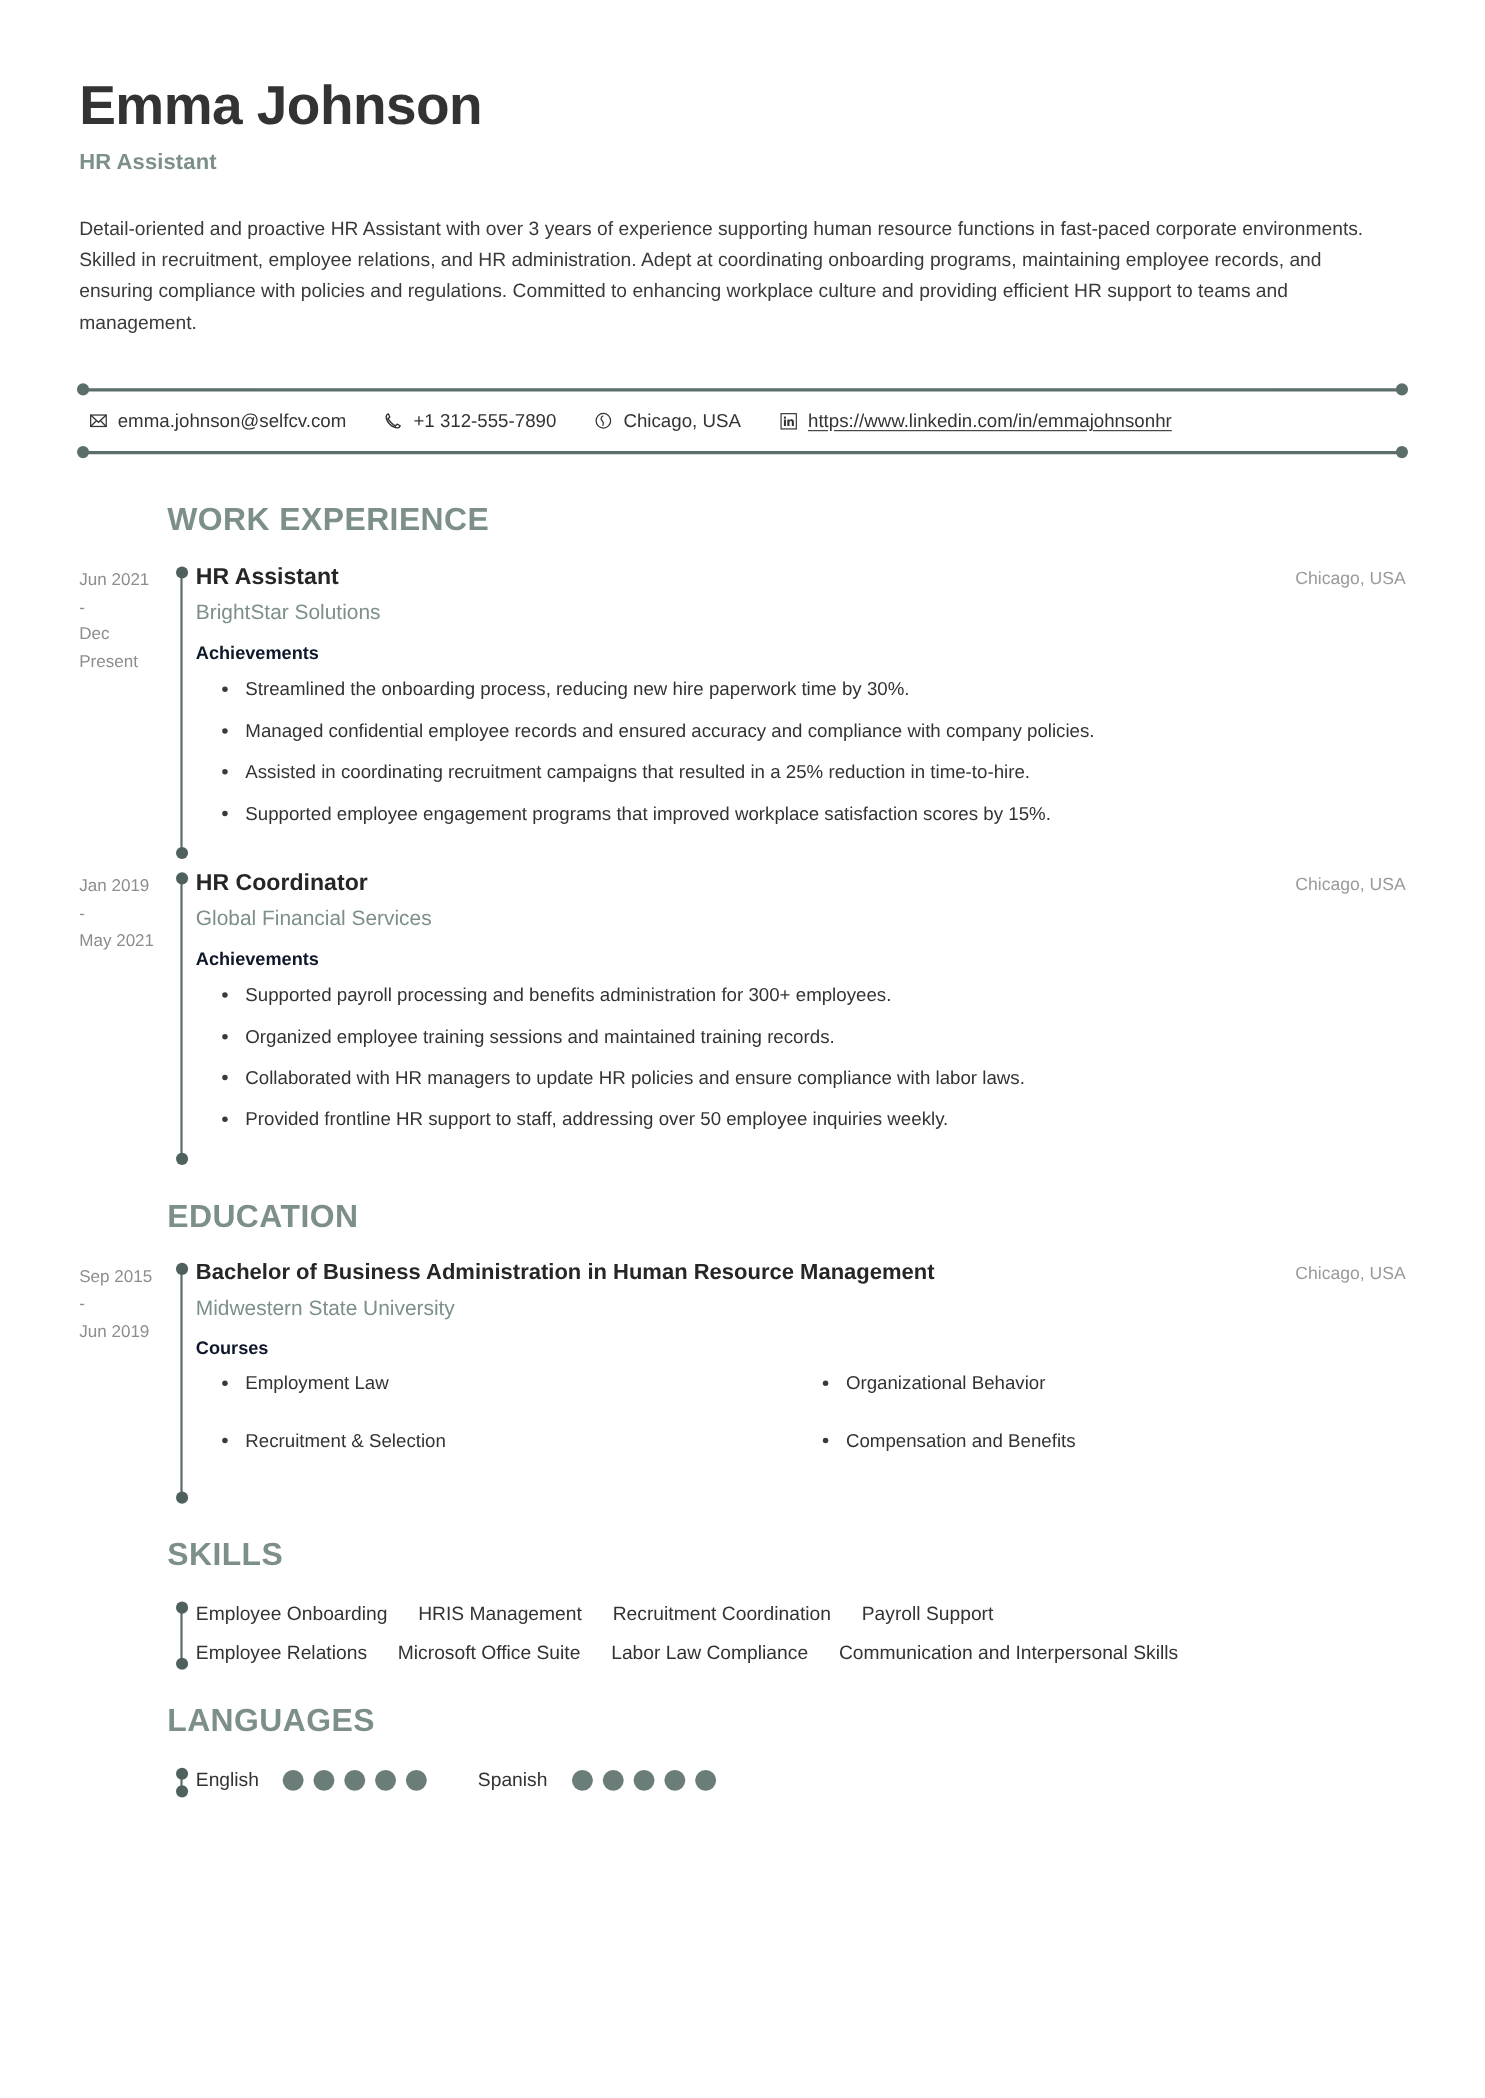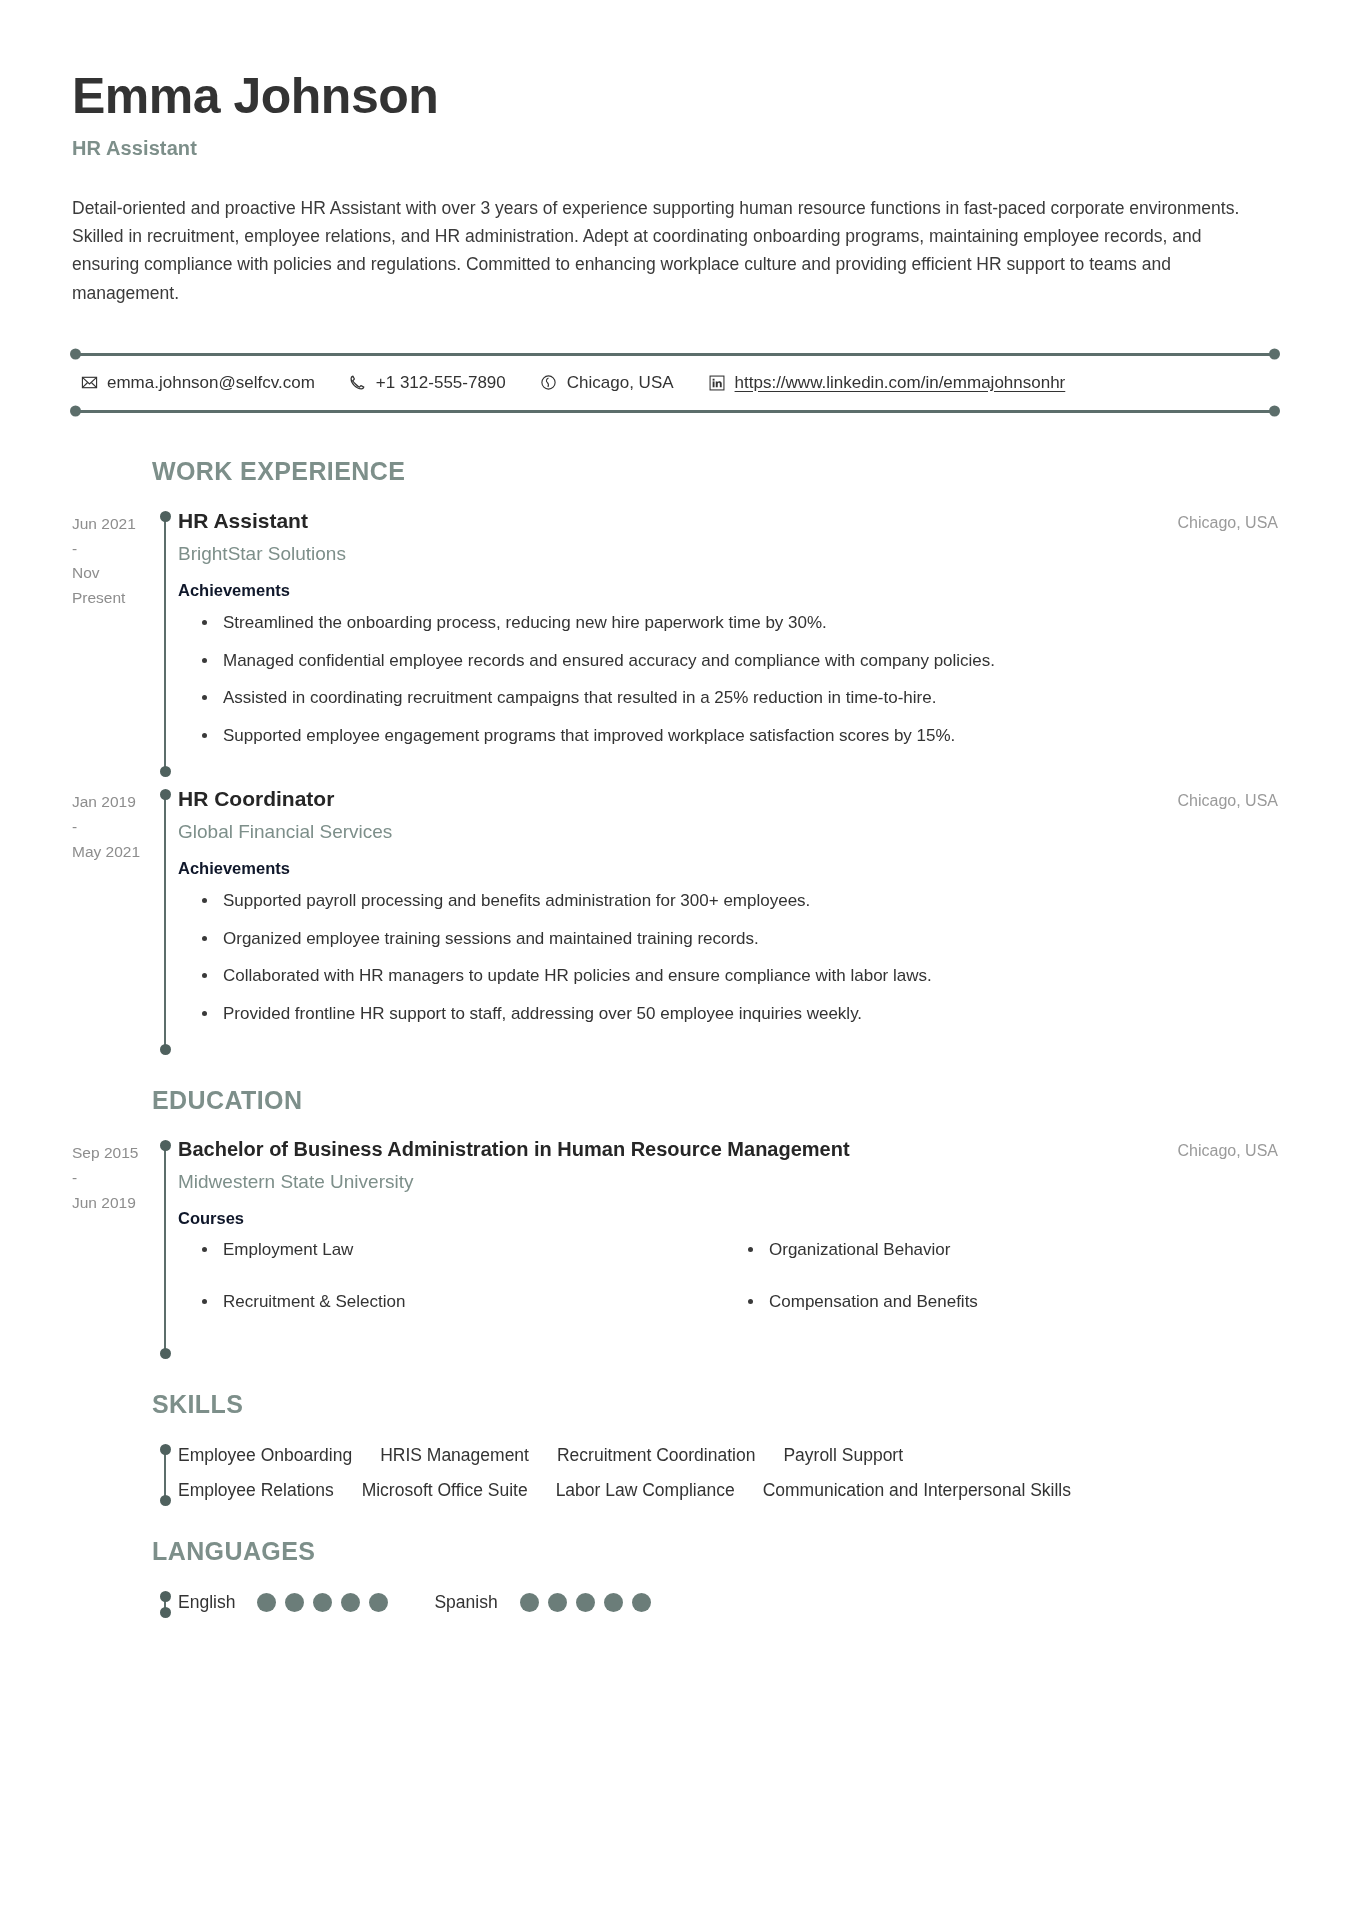--- a/index.html
+++ b/index.html
@@ -98,21 +98,21 @@
   .contact-item .ico svg { display: block; }
   .contact-link {
     text-decoration: underline;
     color: #333333;
     text-underline-offset: 3px;
   }
 
   
   .section { margin-top: 30px; }
   .section-title {
-    font-size: 25px;
+    font-size: 29px;
     font-weight: 700;
     letter-spacing: 0.4px;
     color: #7d8f8a;
     margin: 0 0 22px 80px;
   }
 
   
   .entry {
     display: flex;
     align-items: stretch;
@@ -353,21 +353,21 @@
     <div class="rule"></div>
   </div>
 
   <div class="section">
     <h2 class="section-title">WORK EXPERIENCE</h2>
 
     <div class="entry">
       <div class="entry-dates">
         <span>Jun 2021</span>
         <span class="dash">-</span>
-        <span class="dash">Nov</span>
+        <span class="dash">Dec</span>
         <span class="dash">Present</span>
       </div>
       <div class="tl">
         <div class="tl-line"></div>
         <div class="tl-dot top"></div>
         <div class="tl-dot bot"></div>
       </div>
       <div class="entry-body">
         <div class="entry-head">
           <h3 class="entry-title">HR Assistant</h3>

